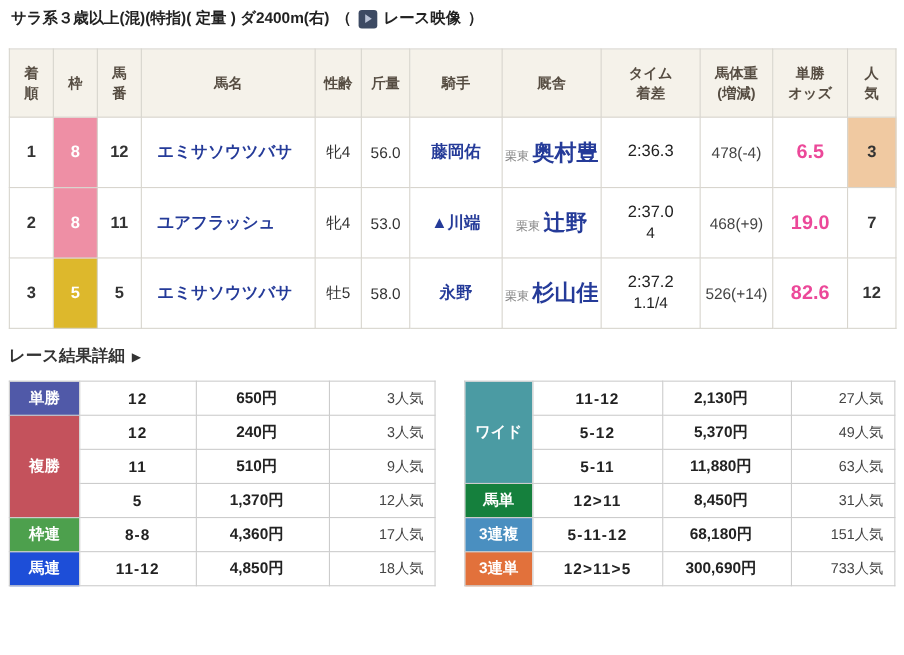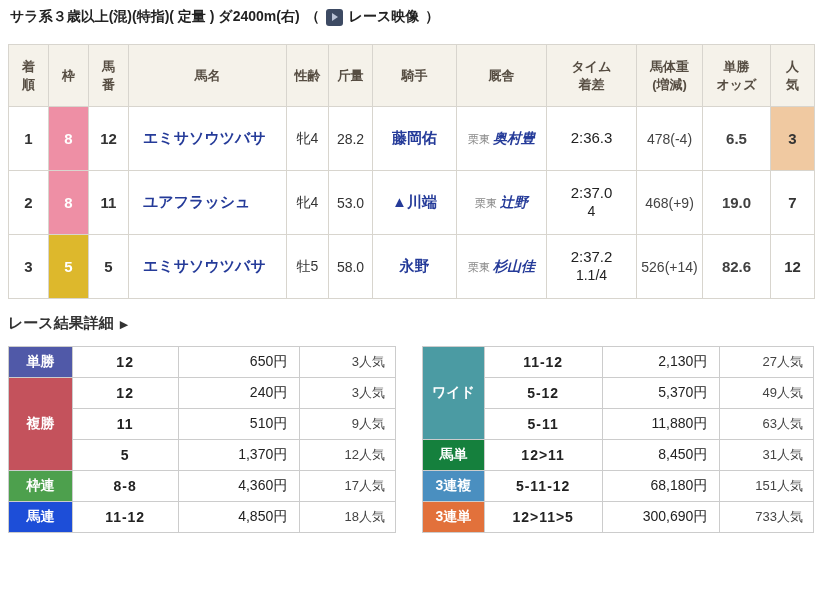--- a/index.html
+++ b/index.html
@@ -17,39 +17,39 @@
   .results th{background:#f5f2ea;color:#564d42;font-size:13px;font-weight:bold;height:62px;line-height:1.35;}
   .results th span{display:block;}
   .results td{height:64px;font-size:14px;text-align:center;background:#fff;}
   .col-pos{width:40px;} .col-waku{width:40px;} .col-num{width:40px;} .col-name{width:158px;}
   .col-sexage{width:42px;} .col-weight{width:44px;} .col-jockey{width:84px;} .col-stable{width:90px;}
   .col-time{width:90px;} .col-body{width:66px;} .col-odds{width:68px;} .col-pop{width:44px;}
   td.pos,td.num{font-weight:bold;color:#333;font-size:15px;}
   td.waku{color:#fff;font-weight:bold;font-size:15px;}
   td.name{text-align:left;padding-left:14px;}
   a.lnk{color:#253b99;font-weight:bold;text-decoration:none;font-size:15px;cursor:pointer;}
-  td.stable a.lnk{font-size:14px;font-style:italic;}
+  td.stable a.lnk{font-size:20px;}
   .region{color:#8a8a8a;font-size:11px;margin-right:3px;font-weight:normal;}
   td.time{font-weight:normal;color:#222;font-size:15px;line-height:1.25;}
   td.time .m{display:block;font-size:14px;}
   td.body{color:#444;}
-  td.odds{font-weight:bold;font-size:15px;color:#404040;}
+  td.odds{font-weight:bold;font-size:18px;color:#ec4899;}
   td.pop{font-weight:bold;font-size:15px;color:#333;}
   
   .detail-row{width:806px;text-align:left;margin:15px 0 13px;box-sizing:border-box;padding-right:30px;}
   .detail-link{font-size:15px;font-weight:bold;color:#333;text-decoration:none;cursor:pointer;}
   .detail-arrow{font-size:11px;color:#333;margin-left:6px;}
   
   .payouts{display:flex;gap:26px;align-items:flex-start;}
   .pay{font-size:14px;}
   .pay th,.pay td{border:1px solid #ccc;box-sizing:border-box;height:31px;}
   .pay th{color:#fff;font-weight:bold;font-size:14px;text-align:center;}
   .pay td{background:#fff;color:#222;}
   .pay td.combo{text-align:center;font-weight:bold;letter-spacing:1px;}
-  .pay td.amount{text-align:right;padding-right:12px;font-weight:normal;}
+  .pay td.amount{text-align:center;padding-right:12px;font-weight:bold;}
   .pay td.pop{text-align:right;padding-right:10px;font-weight:normal;color:#444;font-size:13px;}
   .pay-left .col-label{width:64px;} .pay-left .col-combo{width:106px;} .pay-left .col-amount{width:122px;} .pay-left .col-pop{width:96px;}
   .pay-right .col-label{width:62px;} .pay-right .col-combo{width:118px;} .pay-right .col-amount{width:118px;} .pay-right .col-pop{width:94px;}
 </style>
 </head>
 <body>
 
 <div class="wrap">
 
 
@@ -122,21 +122,21 @@
             <span>人</span>
             <span>気</span>
           </th>
     </tr>
     <tr>
       <td class="pos">1</td>
       <td class="waku" style="background-color: rgb(238, 143, 165);">8</td>
       <td class="num">12</td>
       <td class="name"><a class="lnk">エミサソウツバサ</a></td>
       <td>牝4</td>
-      <td>28.2</td>
+      <td>56.0</td>
       <td><a class="lnk">藤岡佑</a></td>
       <td class="stable"><span class="region">栗東</span><a class="lnk">奥村豊</a></td>
       <td class="time"><span class="t">2:36.3</span><span class="m"></span></td>
       <td class="body">478(-4)</td>
       <td class="odds">6.5</td>
       <td class="pop" style="background-color: rgb(240, 201, 161);">3</td>
     </tr>
     <tr>
       <td class="pos">2</td>
       <td class="waku" style="background-color: rgb(238, 143, 165);">8</td>

